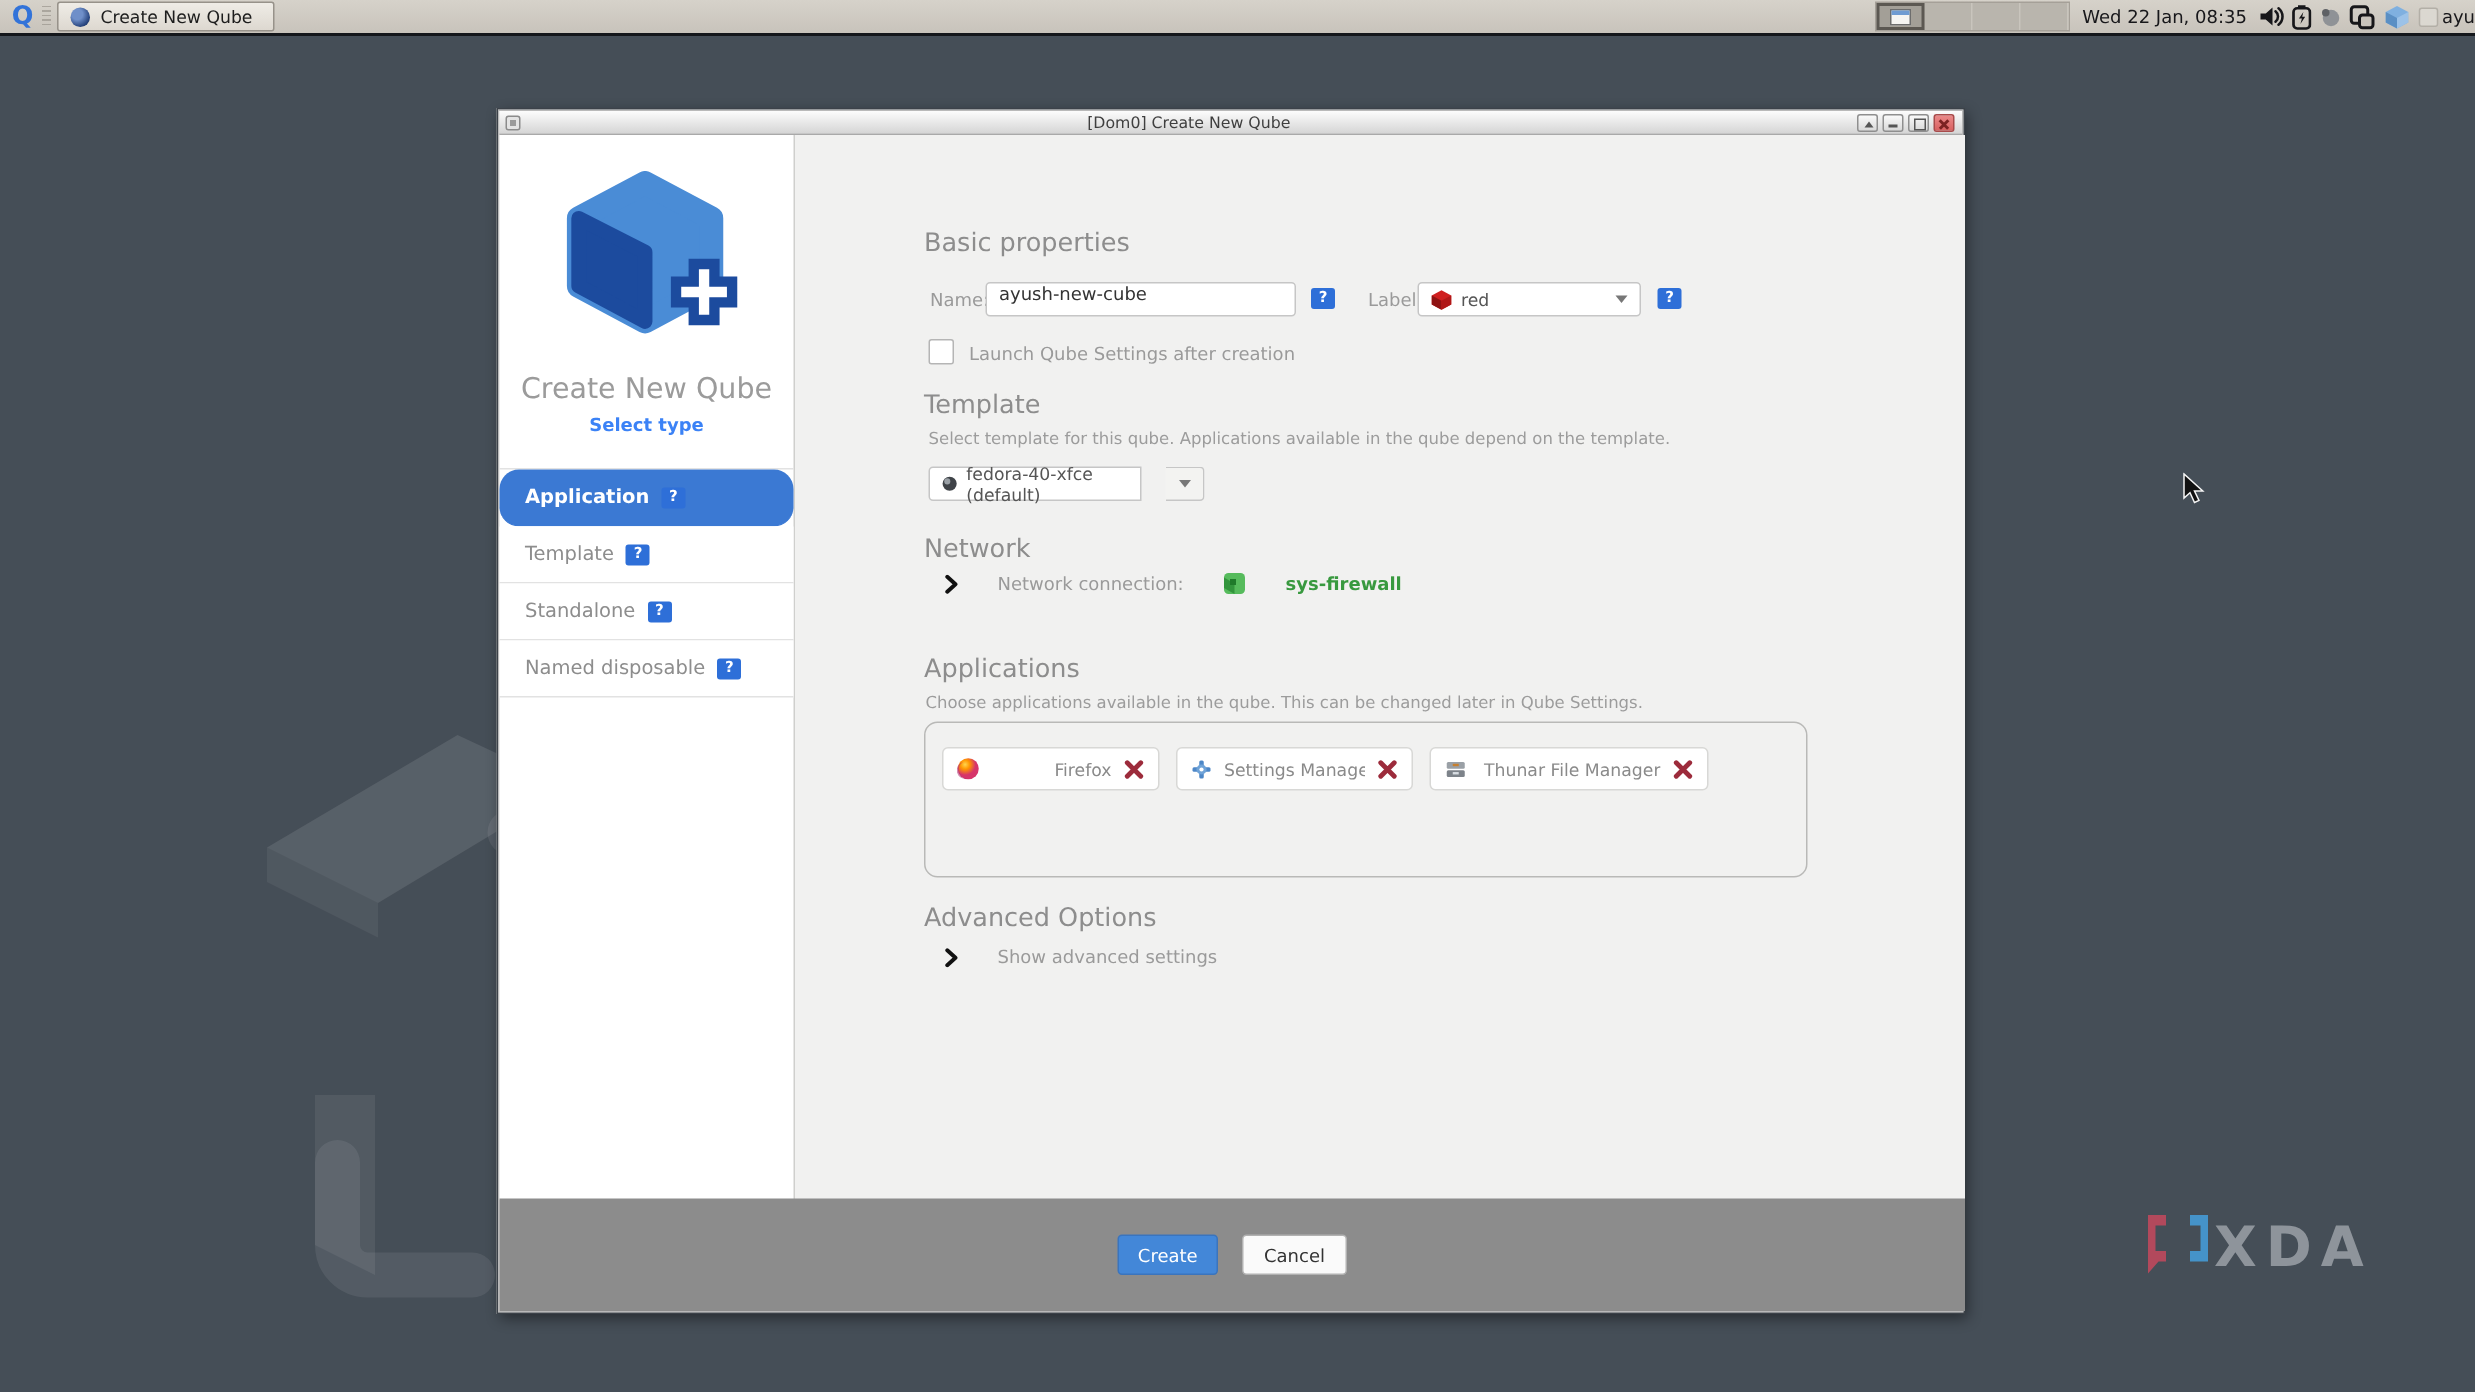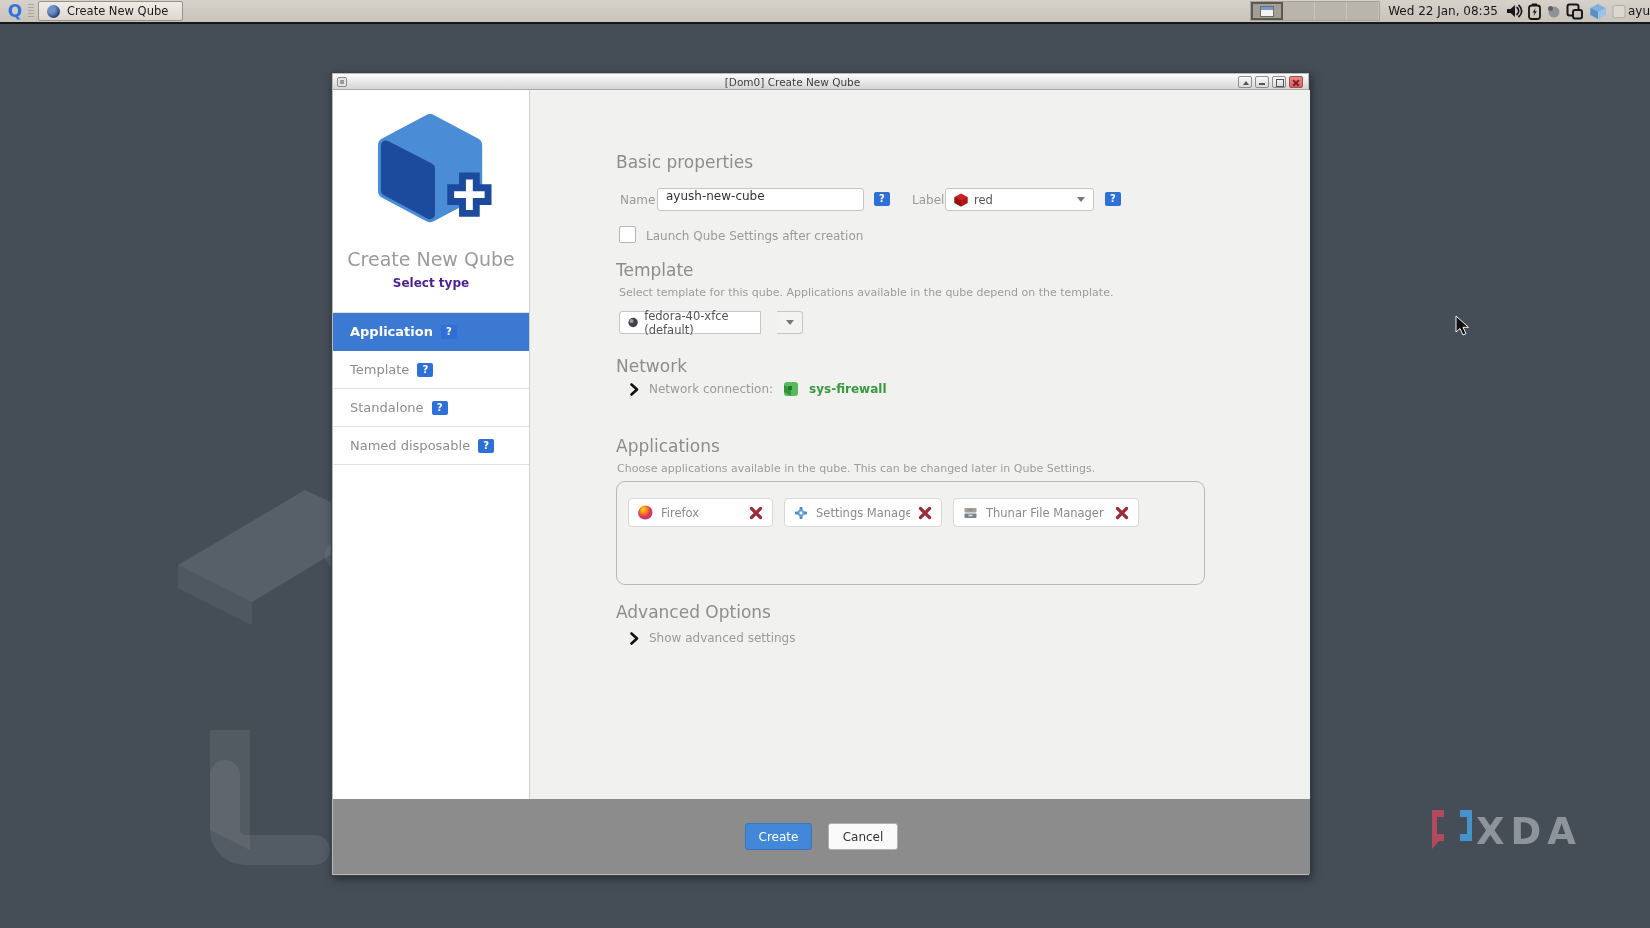--- a/index.html
+++ b/index.html
@@ -52,25 +52,25 @@
   .wbtn.max::before { content:''; position:absolute; left:3px; top:2px; width:6px; height:6px; border:1.5px solid #555; }
   .wbtn.close { background:linear-gradient(#ea8a8a,#d96060); border-color:#a84b4b; }
   .wbtn.close::before, .wbtn.close::after { content:''; position:absolute; left:2px; top:5px; width:8px; height:1.8px; background:#7c2222; }
   .wbtn.close::before { transform:rotate(45deg); }
   .wbtn.close::after { transform:rotate(-45deg); }
 
   
   .sidebar { position:absolute; left:1px; top:17px; width:197px; height:710px; background:#ffffff; border-right:1px solid #cfcfcd; }
   .side-logo { position:absolute; left:41px; top:24px; }
   .side-title { position:absolute; left:0; top:158px; width:100%; text-align:center; font-size:19px; color:#9b9b9b; }
-  .side-sub { position:absolute; left:0; top:186px; width:100%; text-align:center; font-size:12px; font-weight:bold; color:#4c1d95; }
+  .side-sub { position:absolute; left:0; top:186px; width:100%; text-align:center; font-size:12px; font-weight:bold; color:#3b82f6; }
   .menu { position:absolute; left:0; top:222px; width:100%; border-top:1px solid #e2e2e2; }
   .menu-item { height:38px; display:flex; align-items:center; gap:8px; padding-left:17px;
     border-bottom:1px solid #e2e2e2; font-size:13px; color:#8d8d8d; background:#fff; }
-  .menu-item.selected { background:#3b79d3; color:#ffffff; font-weight:bold; border-bottom:1px solid #3b79d3; }
+  .menu-item.selected { background:#3b79d3; color:#ffffff; font-weight:bold; border-bottom:1px solid #3b79d3;border-radius:13px; }
 
   .help { position:relative; width:16px; height:14px; background:#2e6fd8; border-radius:2px;
     color:#fff; font-size:10px; font-weight:bold; text-align:center; line-height:14px; flex:none; }
   .help::before { content:''; position:absolute; left:-3px; top:2px; width:15px; height:13px;
     border:1px solid #6ea0e8; border-radius:2px; z-index:-1; }
   .menu-item.selected .help::before { border-color:#9cc0f2; }
 
   
   .main { position:absolute; left:198px; top:17px; width:780px; height:710px; background:#f1f1f0; }
   .sec-h { position:absolute; font-size:17px; color:#8d8d8d; }
@@ -82,26 +82,26 @@
   .select { position:absolute; height:23px; background:#fff; border:1px solid #c6c6c6; border-radius:3px;
     display:flex; align-items:center; padding:0 8px; gap:6px; font-size:11.5px; color:#555; }
   .select .arrow { margin-left:auto; border-left:4px solid transparent; border-right:4px solid transparent; border-top:5px solid #777; }
   .combo-arrow { position:absolute; width:26px; height:23px; background:#f3f3f1; border:1px solid #c6c6c6;
     border-left:none; border-radius:0 3px 3px 0; display:flex; align-items:center; justify-content:center; }
   .combo-arrow i { border-left:4px solid transparent; border-right:4px solid transparent; border-top:5px solid #777; }
 
   .checkbox { position:absolute; width:17px; height:17px; background:#fff; border:1px solid #b5b5b5; border-radius:2px; }
 
   .chev { flex:none; }
-  .expander { position:absolute; display:flex; align-items:center; gap:10px; font-size:12px; color:#9a9a9a; }
+  .expander { position:absolute; display:flex; align-items:center; gap:26px; font-size:12px; color:#9a9a9a; }
   .net-value { font-size:12px; font-weight:bold; color:#38993f; }
 
   .apps-panel { position:absolute; left:86px; top:391px; width:589px; height:104px;
     border:1px solid #b9b9b7; border-radius:9px; padding:16px 0 0 11px; }
-  .chip-row { display:flex; gap:11px; margin-bottom:11px; }
+  .chip-row { display:flex; gap:11px; margin-bottom:11px;text-align:right; }
   .chip { height:29px; background:#fff; border:1px solid #d8d8d6; border-radius:4px;
     display:flex; align-items:center; padding:0 9px; gap:8px; }
   .chip-label { flex:1; font-size:11.5px; color:#8a8a8a; white-space:nowrap; overflow:hidden; }
   .chip.add { background:#ececea; justify-content:center; color:#8a8a8a; font-size:12px; }
   .w145 { width:145px; } .w158 { width:158px; } .w186 { width:186px; }
 
   
   .footer { position:absolute; left:1px; bottom:1px; width:977px; height:75px; background:#8c8c8c;
     display:flex; align-items:center; justify-content:center; gap:16px; }
   .btn { height:27px; border-radius:3px; font-size:12px; display:flex; align-items:center; justify-content:center; }

